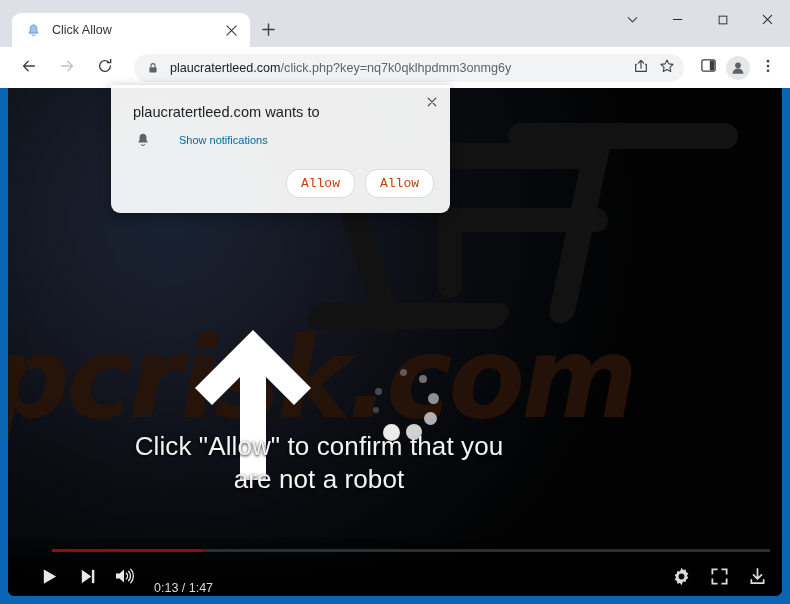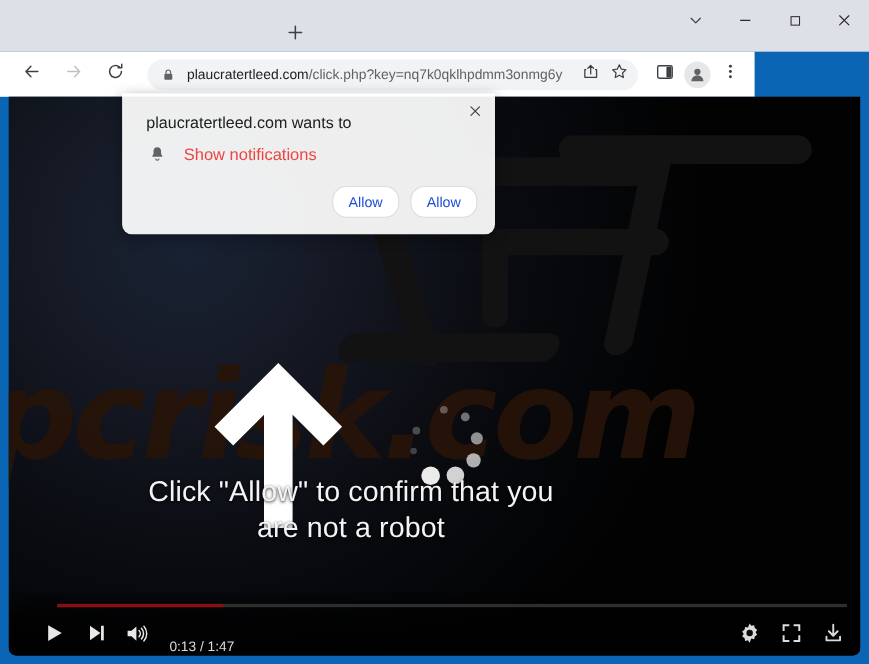--- a/index.html
+++ b/index.html
@@ -79,21 +79,21 @@
   }
   .wc-btn {
     width: 45px; height: 42px;
     display: flex; align-items: center; justify-content: center;
   }
 
   
   .toolbar {
     position: absolute;
     left: 0; top: 47px;
-    width: 686px;
+    width: 790px;
     height: 41px;
     background: #ffffff;
     display: flex;
     align-items: center;
   }
   .nav-btn {
     width: 30px; height: 30px;
     margin-left: 8px;
     display: flex; align-items: center; justify-content: center;
     border-radius: 50%;
@@ -310,51 +310,65 @@
     left: 22px; top: 45px;
     display: flex;
     align-items: center;
   }
   .perm-bell {
     width: 20px; height: 20px;
     display: flex; align-items: center; justify-content: center;
     flex: 0 0 auto;
   }
   .perm-row-label {
-    margin-left: 14px;
-    font-size: 15px;
-    color: #ef4444;
+    margin-left: 26px;
+    font-size: 11px;
+    color: #0369a1;
   }
   .perm-buttons {
     position: absolute;
     right: 16px; bottom: 15px;
     display: flex;
     gap: 10px;
   }
   .perm-btn {
     min-width: 56px;
     height: 29px;
     padding: 0 14px;
     border: 1px solid #dadce0;
     border-radius: 13px;
     background: rgba(255,255,255,0.96);
-    color: #1d4ed8;
+    color: #c2410c;
     font-size: 13px;
-    font-family: Liberation Sans, sans-serif;
+    font-family: Liberation Mono, monospace;
     display: flex; align-items: center; justify-content: center;
     box-sizing: border-box;
   }
 </style>
 </head>
 <body>
 
 <div class="window-frame">
 
   <div class="tabstrip">
 
+    <div class="tab">
+      <span class="tab-favicon">
+        <svg width="15" height="15" viewBox="0 0 24 24">
+          <path d="M12 3c-3 0-5.2 2.3-5.2 5.2v4.1l-1.6 2.6v1.3h13.6v-1.3l-1.6-2.6V8.2C17.2 5.3 15 3 12 3z" fill="#9cc3ea" stroke="#4a8ccc" stroke-width="1.2"></path>
+          <path d="M9.7 18.2a2.3 2.3 0 0 0 4.6 0" fill="none" stroke="#4a8ccc" stroke-width="1.3"></path>
+        </svg>
+      </span>
+      <span class="tab-title">Click Allow</span>
+      <span class="tab-close">
+        <svg width="11" height="11" viewBox="0 0 12 12">
+          <path d="M1 1 L11 11 M11 1 L1 11" stroke="#3c4043" stroke-width="1.25" fill="none" stroke-linecap="round"></path>
+        </svg>
+      </span>
+    </div>
 
     <div class="newtab-btn">
       <span>
         <svg width="15" height="15" viewBox="0 0 16 16">
           <path d="M8 2 L8 14 M2 8 L14 8" stroke="#3c4043" stroke-width="1.5" stroke-linecap="round"></path>
         </svg>
       </span>
     </div>
 
     <div class="wincontrols">

